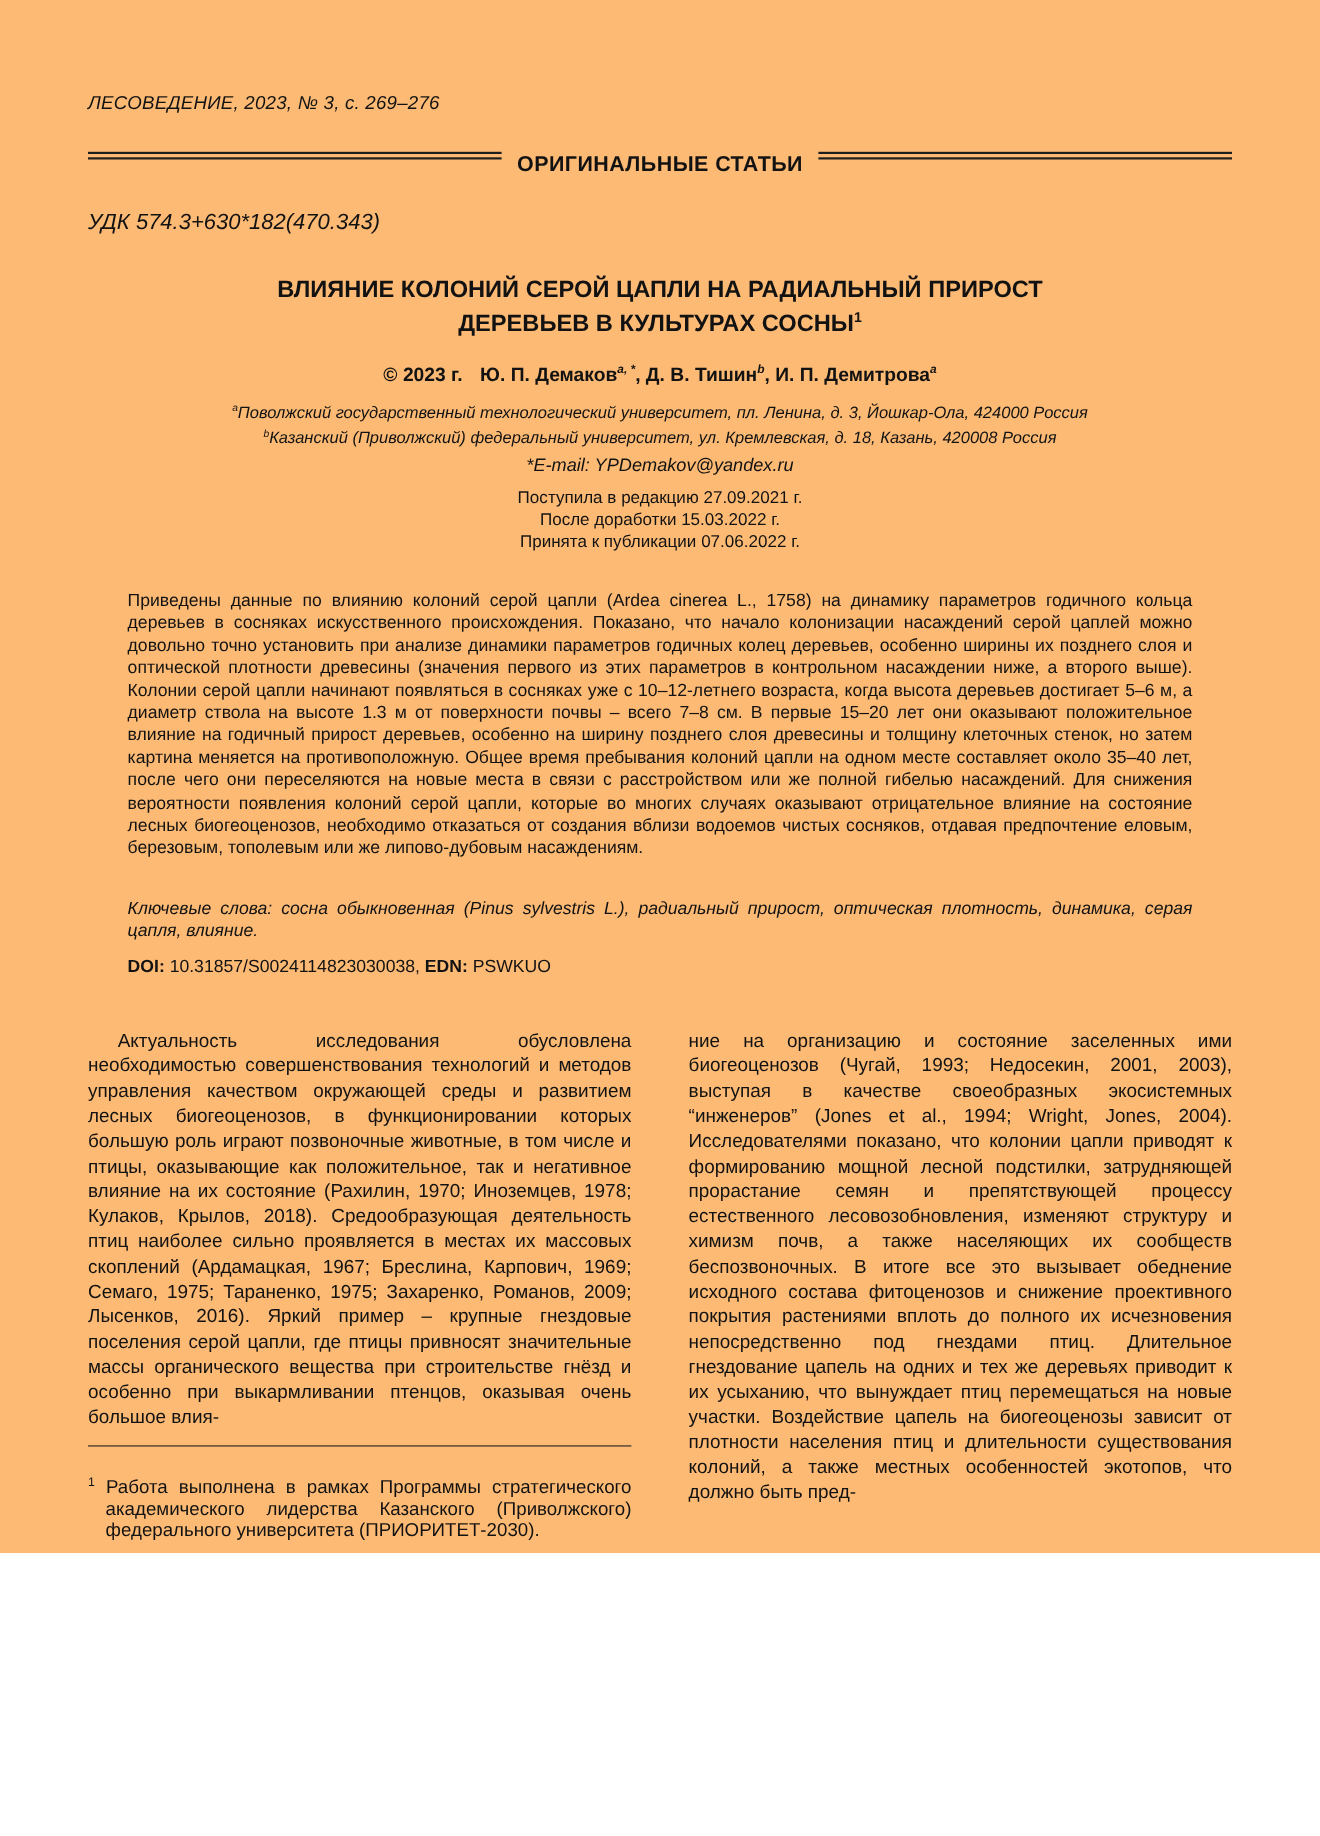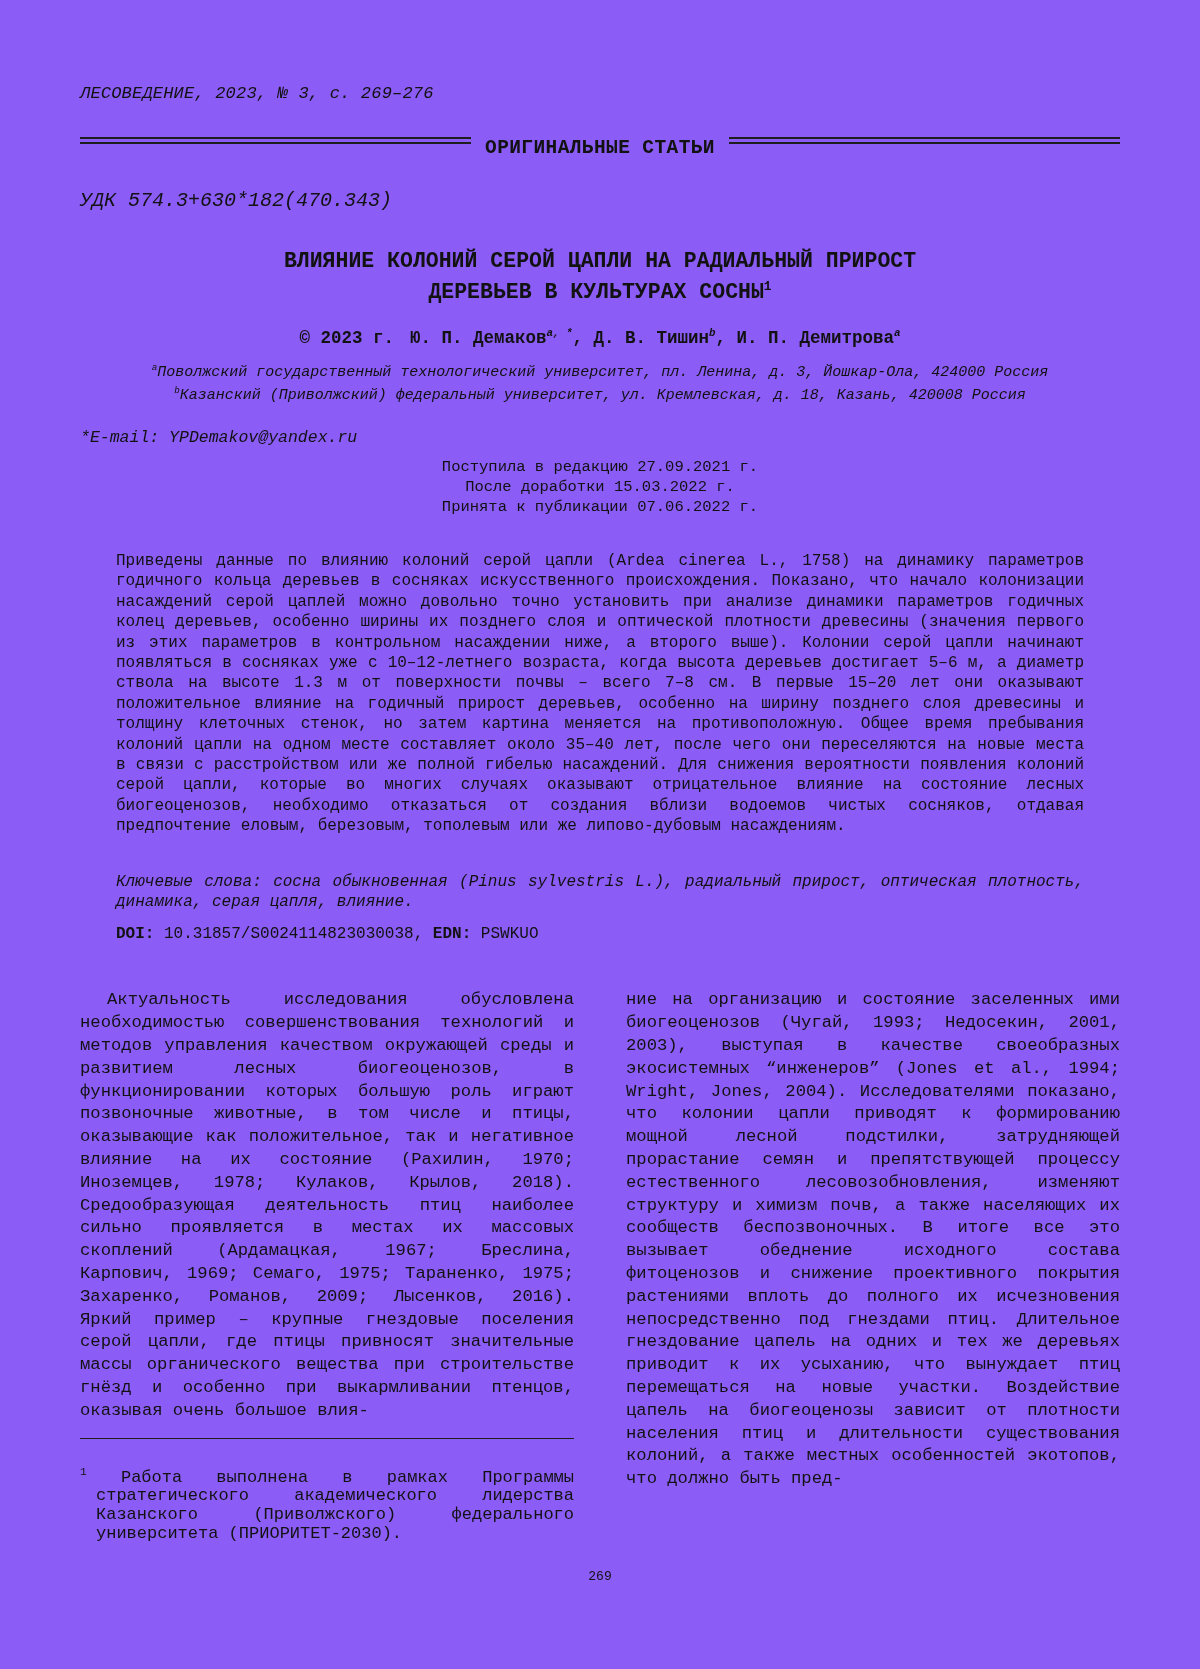--- a/index.html
+++ b/index.html
@@ -1,22 +1,22 @@
 <!DOCTYPE html>
 <html lang="ru"><head>
 <meta charset="utf-8">
 <style>
   html, body { margin: 0; padding: 0; background: #ffffff; }
   .page {
     width: 1200px;
-    height: 1669px;
+    height: 1412px;
     box-sizing: border-box;
-    background: #8b5cf6;
+    background: #fdba74;
     color: #121212;
-    font-family: Liberation Mono, monospace;
+    font-family: Liberation Sans, sans-serif;
     padding: 84px 80px 0 80px;
     position: relative;
     overflow: hidden;
   }
   .journal-line {
     font-style: italic;
     font-size: 17px;
     letter-spacing: 0.2px;
   }
   .section-banner {
@@ -59,23 +59,24 @@
   .authors .copy { margin-right: 16px; }
   sup.it { font-style: italic; font-size: 0.62em; line-height: 0; }
   .affiliations {
     text-align: center;
     font-style: italic;
     font-size: 15px;
     line-height: 1.55;
     margin-top: 13px;
   }
   .email-line {
+    text-align: center;
     font-style: italic;
     font-size: 16.5px;
-    margin-top: 20px;
+    margin-top: 3px;
   }
   .history {
     text-align: center;
     font-size: 15.5px;
     line-height: 1.32;
     margin-top: 10px;
   }
   .abstract {
     margin: 33px 36px 0 36px;
     text-align: justify;

